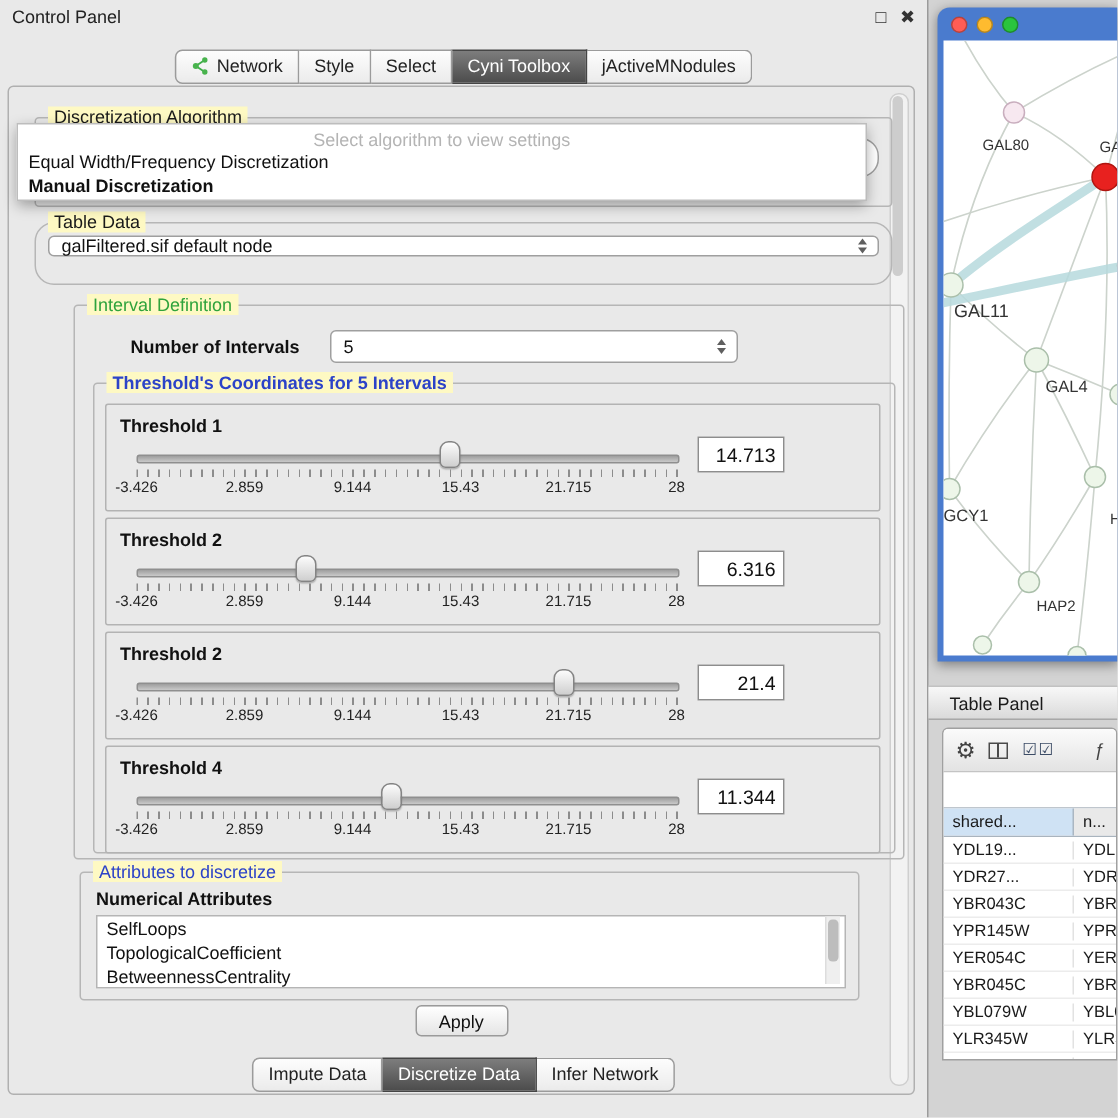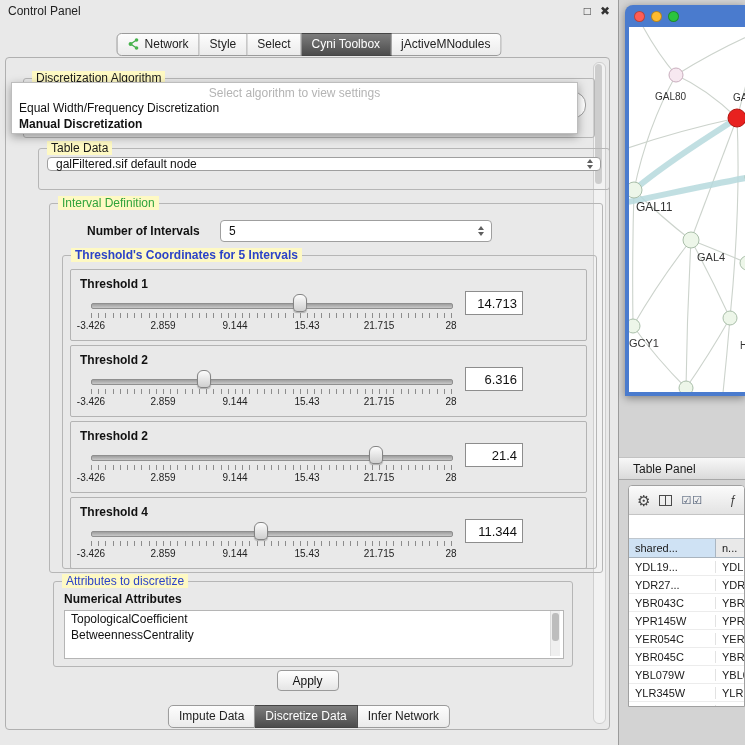--- a/index.html
+++ b/index.html
@@ -61,21 +61,21 @@
   #attr-list{position:absolute;left:10px;top:28px;width:498px;height:47px;background:#fff;
              border:1px solid #b5b5b5;overflow:hidden;}
   .attr-item{font-size:12px;height:16px;line-height:16px;padding-left:6px;color:#111;white-space:nowrap;}
   #attr-scrollbar{position:absolute;right:12px;top:29px;width:9px;height:45px;background:#efefef;border-left:1px solid #ddd;}
   #attr-scrollbar .thumb{position:absolute;left:1px;top:2px;width:7px;height:28px;background:#bdbdbd;border-radius:3px;}
   
   #apply-btn{position:absolute;left:50%;top:612px;transform:translateX(-50%);width:62px;height:21px;
              border:1px solid #9a9a9a;border-radius:4px;background:linear-gradient(#ffffff,#e5e5e5);
              font:12px "Liberation Sans",sans-serif;color:#111;}
   
-  #network-window{position:absolute;left:625px;top:5px;width:120px;height:391px;background:#4a7bce;
+  #network-window{position:absolute;left:625px;top:5px;width:120px;height:436px;background:#4a7bce;
                   border-radius:8px 0 0 0;box-shadow:0 2px 8px rgba(0,0,0,.4);}
   .nw-titlebar{height:22px;display:flex;align-items:center;gap:6px;padding-left:9px;}
   .light{width:11px;height:11px;border-radius:50%;border:1px solid rgba(0,0,0,.28);box-sizing:border-box;}
   .nw-content{position:absolute;left:4px;top:22px;right:0;bottom:4px;background:#fff;overflow:hidden;}
   svg text{font-family:"Liberation Sans",sans-serif;fill:#333;}
   
   #table-panel-titlebar{position:absolute;left:619px;top:457px;width:126px;height:23px;
                         background:linear-gradient(#f8f8f8,#dadada);border-top:1px solid #c2c2c2;
                         border-bottom:1px solid #a8a8a8;font-size:12px;display:flex;align-items:center;
                         padding-left:14px;box-sizing:border-box;color:#1a1a1a;}
@@ -254,21 +254,21 @@
           </span>
       </div>
     </div>
 
     <div id="algo-popup">
       <div class="popup-placeholder">Select algorithm to view settings</div>
       <div class="popup-option">Equal Width/Frequency Discretization</div>
       <div class="popup-option bold">Manual Discretization</div>
     </div>
 
-    <div class="group" style="left:32px;top:90px;width:570px;height:40px;">
+    <div class="group" style="left:17px;top:90px;width:570px;height:40px;border-radius:13px;">
       <span class="group-label">Table Data</span>
       <div class="combo" style="left:8px;top:8px;width:554px;height:14px;">
         <span>galFiltered.sif default node</span>
         <span class="stepper">
             <span class="arr-up"></span>
             <span class="arr-dn"></span>
           </span>
       </div>
     </div>
 
@@ -339,20 +339,21 @@
               <span class="t-scale-label" style="left: 380px;">28</span>
             </div>
           </div>
       </div>
     </div>
 
     <div class="group" style="left:47px;top:523px;width:518px;height:84px;">
       <span class="group-label" style="color:#2c43c8;">Attributes to discretize</span>
       <span class="bold-label" style="left:10px;top:10px;">Numerical Attributes</span>
       <div id="attr-list">
+          <div class="attr-item">SelfLoops</div>
           <div class="attr-item">TopologicalCoefficient</div>
           <div class="attr-item">BetweennessCentrality</div>
         </div>
       <div id="attr-scrollbar">
           <div class="thumb"></div>
         </div>
     </div>
 
     <button id="apply-btn">Apply</button>
   </div>

